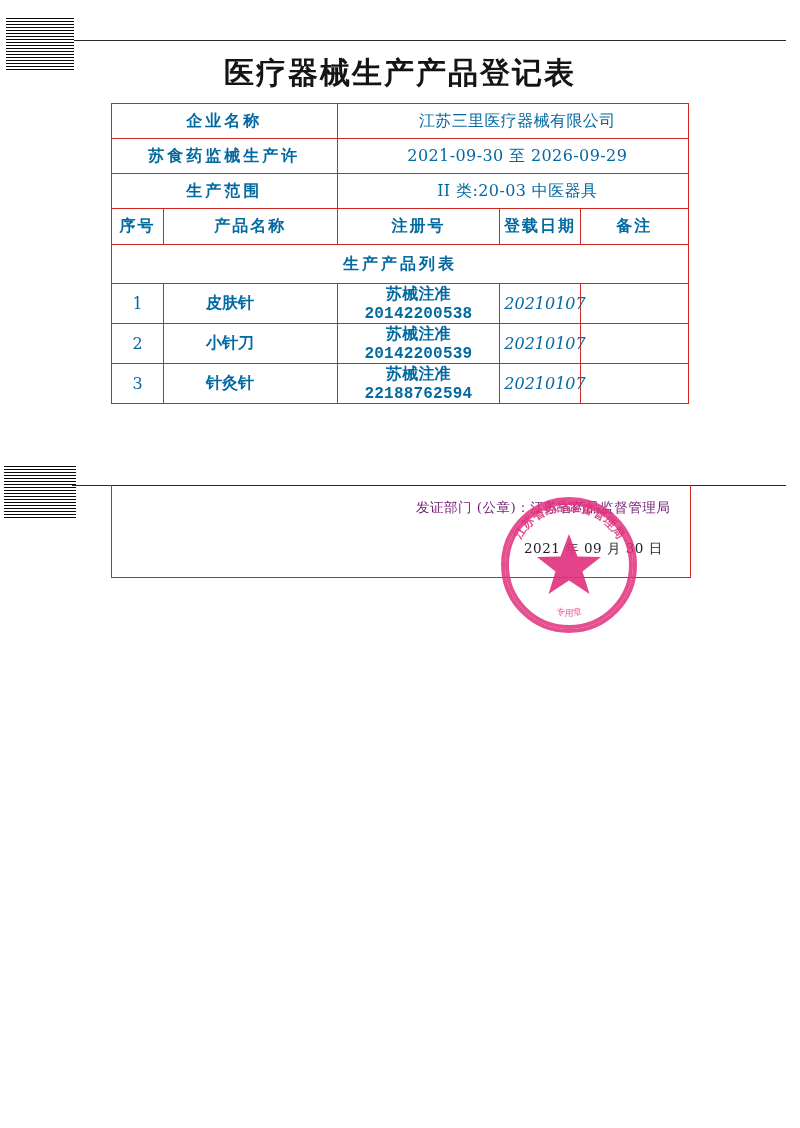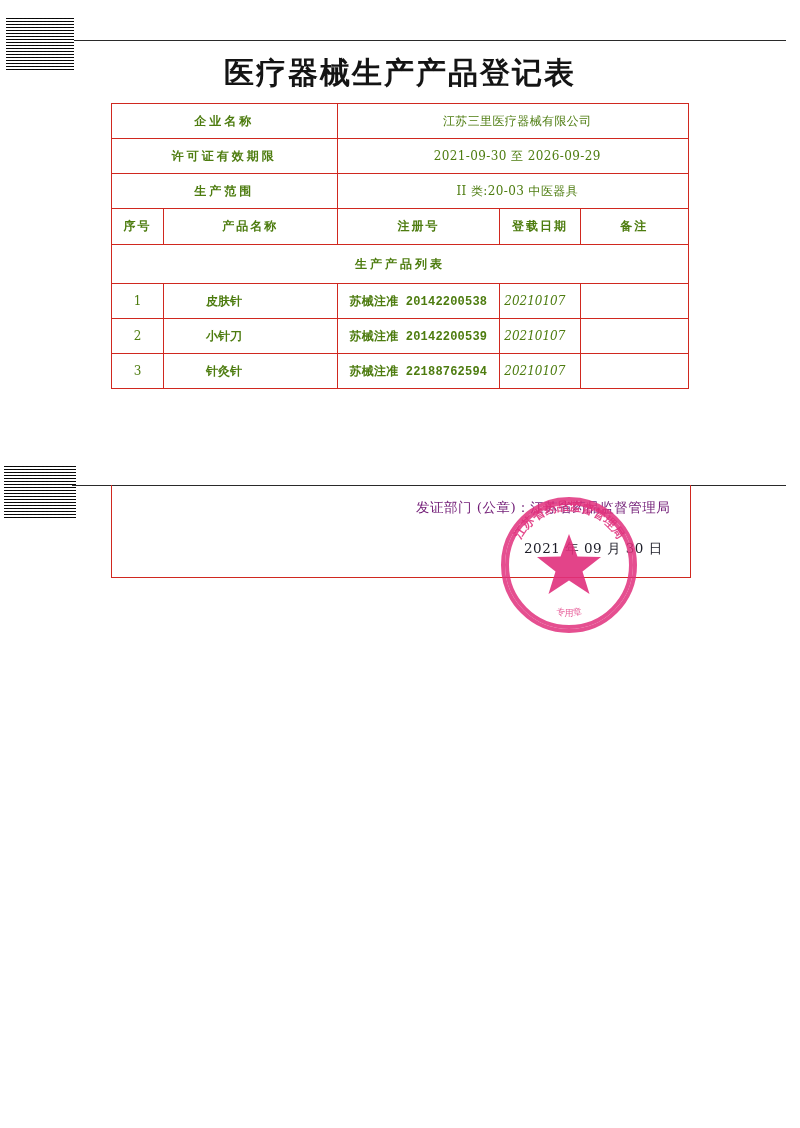--- a/index.html
+++ b/index.html
@@ -56,22 +56,22 @@
     top: 103px;
     width: 578px;
     border-collapse: collapse;
     table-layout: fixed;
   }
   #main-table td, #main-table th {
     border: 1px solid #d0281f;
     padding: 0;
     height: 34px;
     vertical-align: middle;
-    font-size: 12px;
-    color: #4d7c0f;
+    font-size: 16px;
+    color: #0369a1;
   }
   .lbl-cell {
     text-align: center;
     font-weight: bold;
     letter-spacing: 3px;
     font-size: 14px;
     width: 196px;
   }
   .val-cell {
     text-align: center;
@@ -198,21 +198,21 @@
       <col class="w-reg">
       <col class="w-date">
       <col class="w-note">
   </colgroup>
   <tbody>
     <tr>
       <td class="lbl-cell" colspan="2">企业名称</td>
       <td class="val-cell" colspan="3">江苏三里医疗器械有限公司</td>
     </tr>
     <tr>
-      <td class="lbl-cell" colspan="2">许可证有效期限</td>
+      <td class="lbl-cell" colspan="2">苏食药监械生产许</td>
       <td class="val-cell" colspan="3">2021-09-30 至 2026-09-29</td>
     </tr>
     <tr>
       <td class="lbl-cell" colspan="2">生产范围</td>
       <td class="val-cell" colspan="3">II 类:20-03 中医器具</td>
     </tr>
     <tr>
       <td class="col-head">序号</td>
       <td class="col-head">产品名称</td>
       <td class="col-head">注册号</td>

